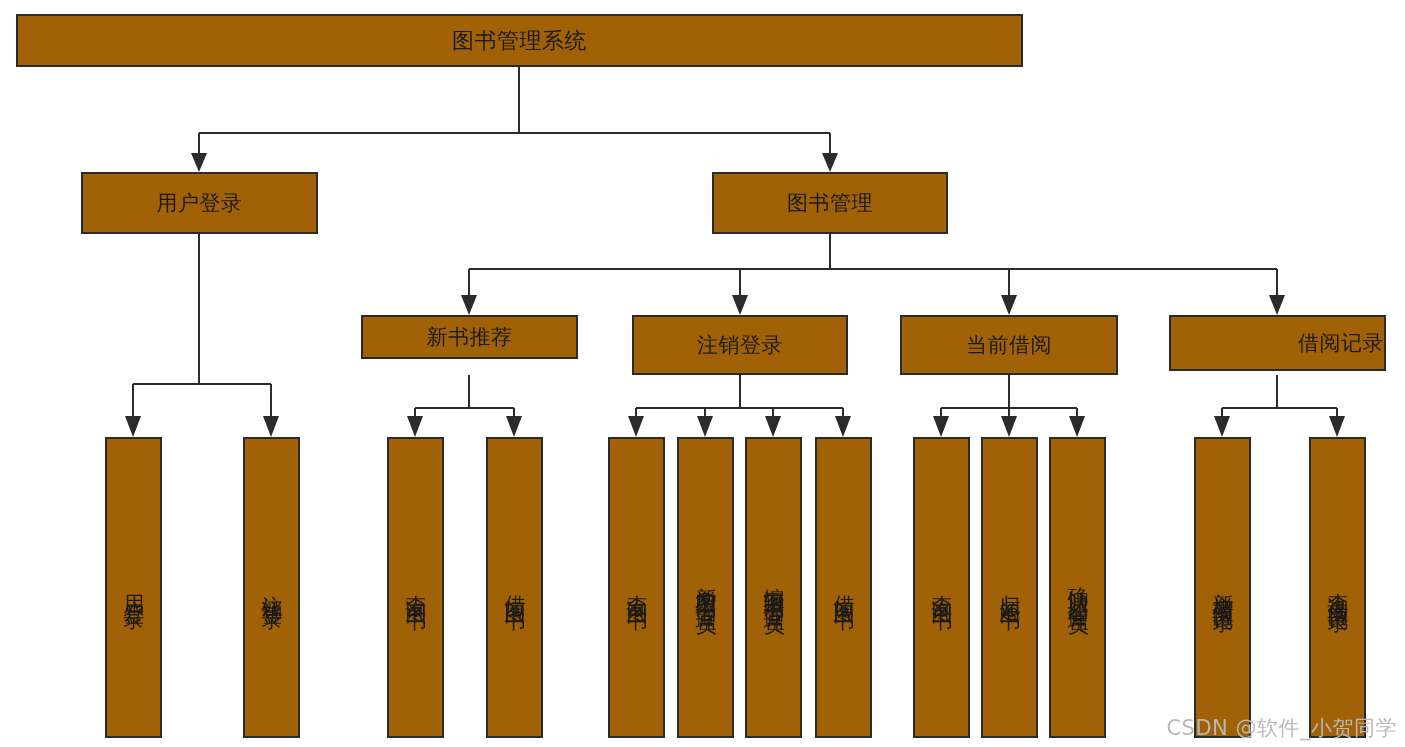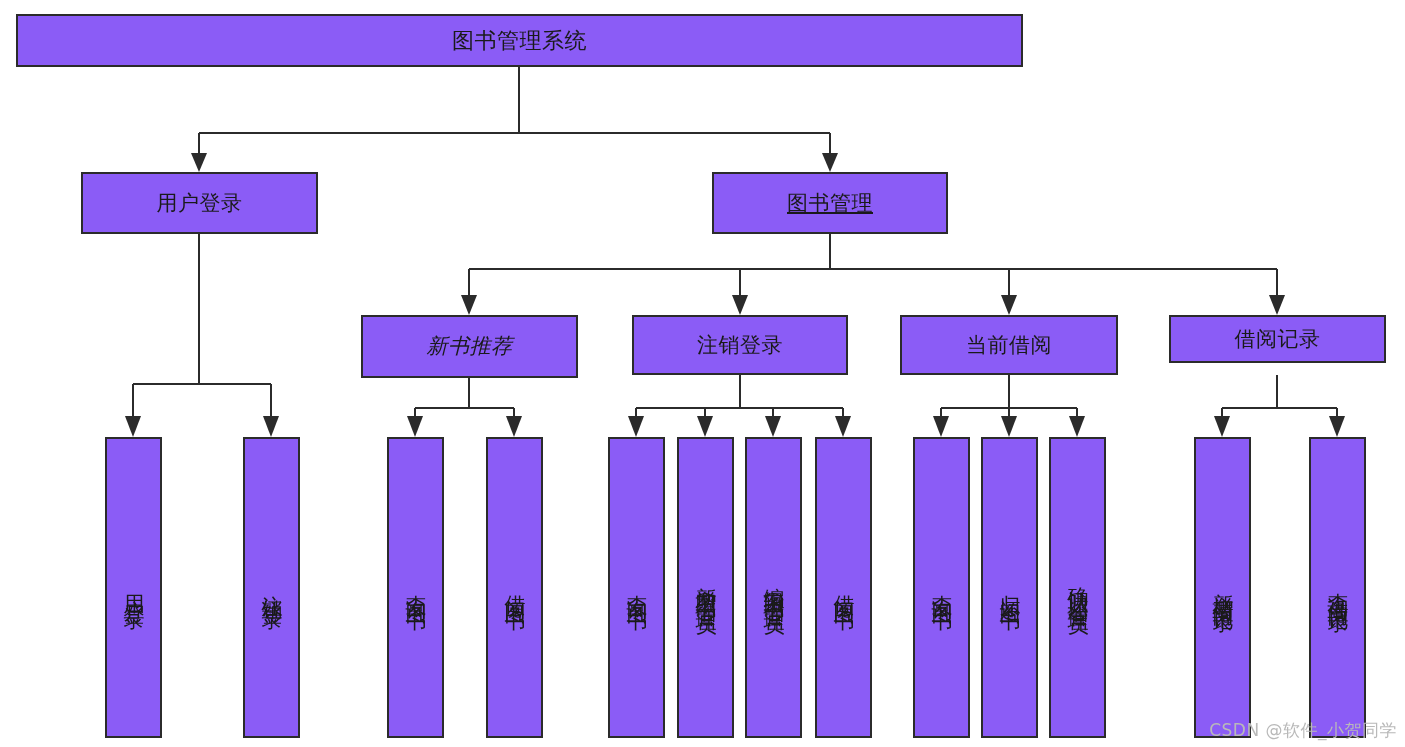--- a/index.html
+++ b/index.html
@@ -32,21 +32,21 @@
     shape-rendering: crispEdges;
   }
   #connectors polygon {
     fill: #2b2b2b;
     stroke: none;
   }
   
   .node {
     position: absolute;
     box-sizing: border-box;
-    background: #8b5cf6;
+    background: #a16207;
     border: 2.6px solid #2b2b2b;
     display: flex;
     align-items: center;
     justify-content: center;
     color: #1a1a1a;
   }
   .node .label {
     display: block;
     text-align: center;
     line-height: 1.08;
@@ -75,21 +75,21 @@
     white-space: nowrap;
   }
   .node.leaf.tall .label {
     letter-spacing: 4px;
   }
   
   #watermark {
     position: absolute;
     right: 8px;
     bottom: 5px;
-    font-size: 17px;
+    font-size: 21px;
     color: #b9b9b9;
     letter-spacing: 0.5px;
     white-space: nowrap;
     user-select: none;
   }
 </style>
 </head>
 <body>
 
 <div id="canvas">
@@ -159,37 +159,37 @@
   </svg>
 
   <div class="node horiz root" style="left:16px; top:14px; width:1007px; height:53px;">
     <span class="label">图书管理系统</span>
   </div>
 
   <div class="node horiz" style="left:81px; top:172px; width:237px; height:62px;">
     <span class="label">用户登录</span>
   </div>
 
-  <div class="node horiz" style="left:712px; top:172px; width:236px; height:62px;text-decoration:underline;">
+  <div class="node horiz" style="left:712px; top:172px; width:236px; height:62px;">
     <span class="label">图书管理</span>
   </div>
 
-  <div class="node horiz" style="left:361px; top:315px; width:217px; height:63px;font-style:italic;">
+  <div class="node horiz" style="left:361px; top:315px; width:217px; height:44px;">
     <span class="label">新书推荐</span>
   </div>
 
   <div class="node horiz" style="left:632px; top:315px; width:216px; height:60px;">
     <span class="label">注销登录</span>
   </div>
 
   <div class="node horiz" style="left:900px; top:315px; width:218px; height:60px;justify-content:center;">
     <span class="label">当前借阅</span>
   </div>
 
-  <div class="node horiz" style="left:1169px; top:315px; width:217px; height:48px;">
+  <div class="node horiz" style="left:1169px; top:315px; width:217px; height:56px;justify-content:flex-end;">
     <span class="label">借阅记录</span>
   </div>
 
   <div class="node leaf" style="left:105px; top:437px; width:57px; height:301px;">
     <span class="label">用户登录</span>
   </div>
 
   <div class="node leaf" style="left:243px; top:437px; width:57px; height:301px;">
     <span class="label">注销登录</span>
   </div>

